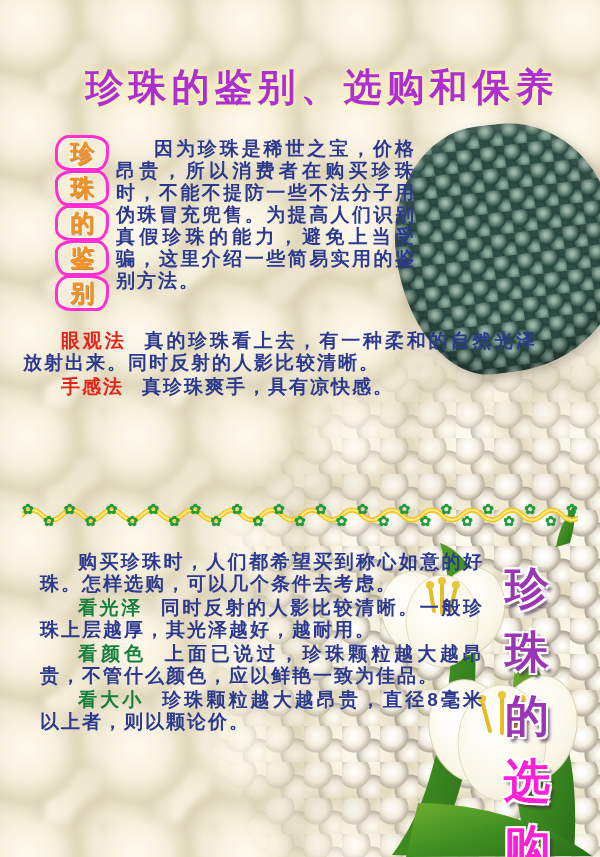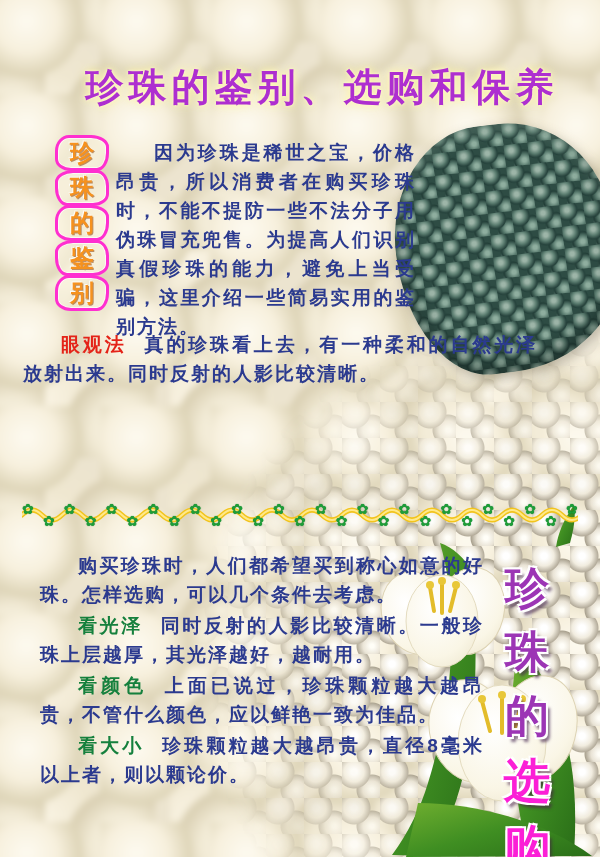--- a/index.html
+++ b/index.html
@@ -72,21 +72,21 @@
     box-shadow:inset 0 0 0 1px rgba(255,255,255,.7);
   }
   .bubble:nth-child(odd){border-radius:14px 18px 12px 16px / 16px 12px 18px 12px;}
   .bubble:nth-child(even){border-radius:18px 12px 16px 12px / 12px 16px 12px 18px;}
   .bubble span{
     font-size:24px;font-weight:800;color:#f6921e;
     text-shadow:1px 1px 0 rgba(140,60,0,.55), -1px -1px 0 rgba(255,255,255,.8);
   }
   
   .txt{
-    color:#2b3a8f;font-size:19px;line-height:29px;font-weight:600;
+    color:#2b3a8f;font-size:19px;line-height:22px;font-weight:600;
     letter-spacing:2px;text-align:justify;
   }
   .intro1{position:absolute;left:116px;top:138px;width:300px;}
   .methods{position:absolute;left:23px;top:330px;width:514px;}
   .methods p,.select-block p{margin:0 0 2px 0;text-indent:2em;}
   .m-label{color:#e42318;font-weight:800;margin-right:18px;}
   .c-label{color:#15803d;font-weight:800;margin-right:18px;}
   .select-block{position:absolute;left:40px;top:551px;width:444px;}
   .intro1 p{margin:0;text-indent:2em;}
   
@@ -195,20 +195,21 @@
         <span>别</span>
       </div>
   </div>
 
   <div class="intro1 txt z-top">
     <p>因为珍珠是稀世之宝，价格昂贵，所以消费者在购买珍珠时，不能不提防一些不法分子用伪珠冒充兜售。为提高人们识别真假珍珠的能力，避免上当受骗，这里介绍一些简易实用的鉴别方法。</p>
   </div>
 
   <div class="methods txt z-top">
     <p><span class="m-label">眼观法</span><span>真的珍珠看上去，有一种柔和的自然光泽放射出来。同时反射的人影比较清晰。</span></p>
+    <p><span class="m-label">手感法</span><span>真珍珠爽手，具有凉快感。</span></p>
   </div>
 
   <div class="divider z-top">
     <svg width="556" height="22" viewBox="0 0 556 22">
       <path d="M0 11 Q10 1 20 11 T40 11 T60 11 T80 11 T100 11 T120 11 T140 11 T160 11 T180 11 T200 11 T220 11 T240 11 T260 11 T280 11 T300 11 T320 11 T340 11 T360 11 T380 11 T400 11 T420 11 T440 11 T460 11 T480 11 T500 11 T520 11 T540 11 T560 11" fill="none" stroke="#f2c41d" stroke-width="5" stroke-linecap="round"></path>
       <path d="M0 11 Q10 1 20 11 T40 11 T60 11 T80 11 T100 11 T120 11 T140 11 T160 11 T180 11 T200 11 T220 11 T240 11 T260 11 T280 11 T300 11 T320 11 T340 11 T360 11 T380 11 T400 11 T420 11 T440 11 T460 11 T480 11 T500 11 T520 11 T540 11 T560 11" fill="none" stroke="#ffe98a" stroke-width="2" stroke-linecap="round"></path>
     </svg>
     <div class="flowers" id="flowers">
         <span>✿</span>
         <span>✿</span>

